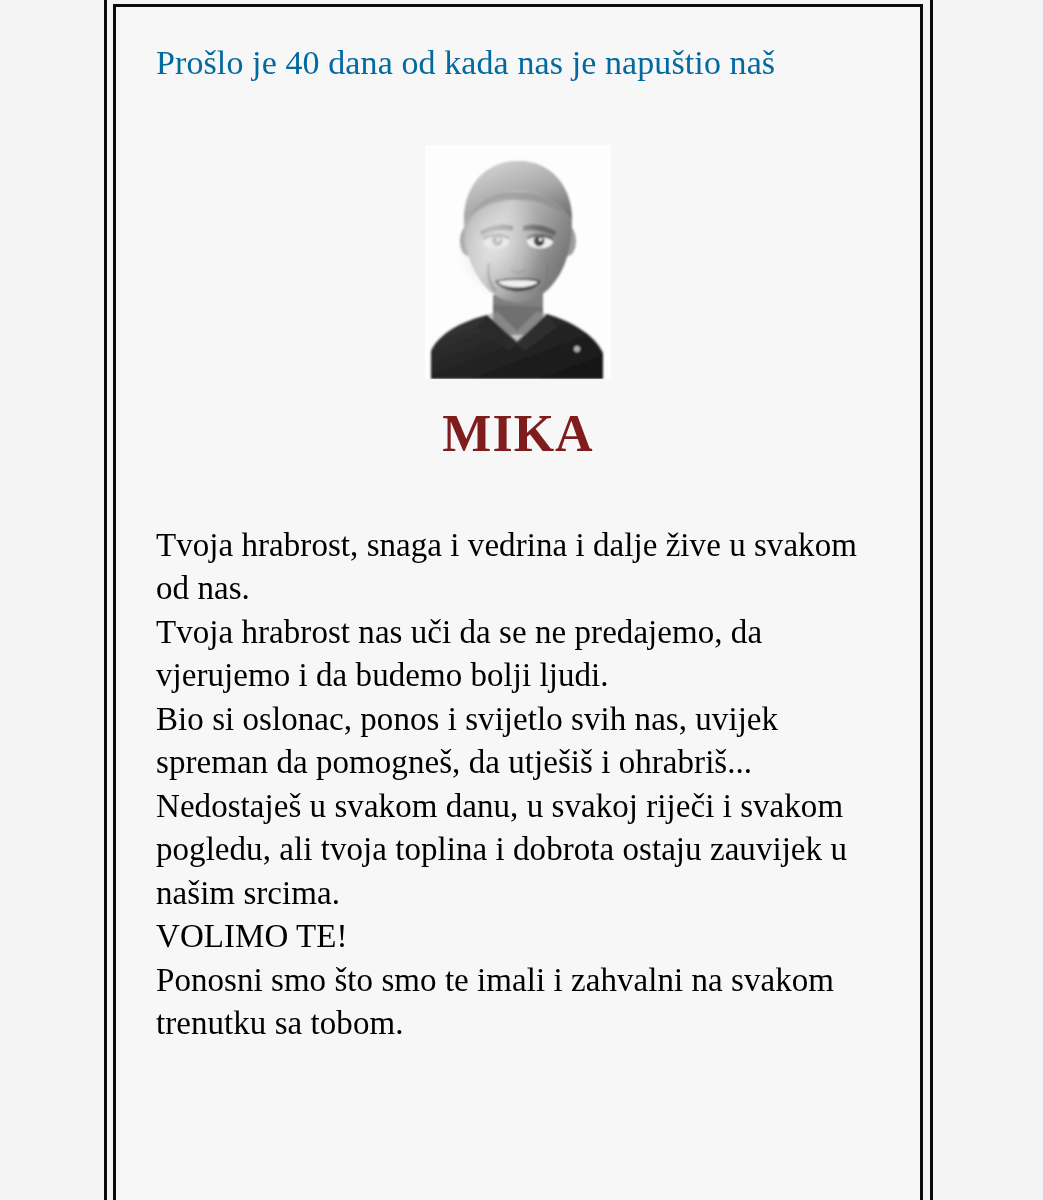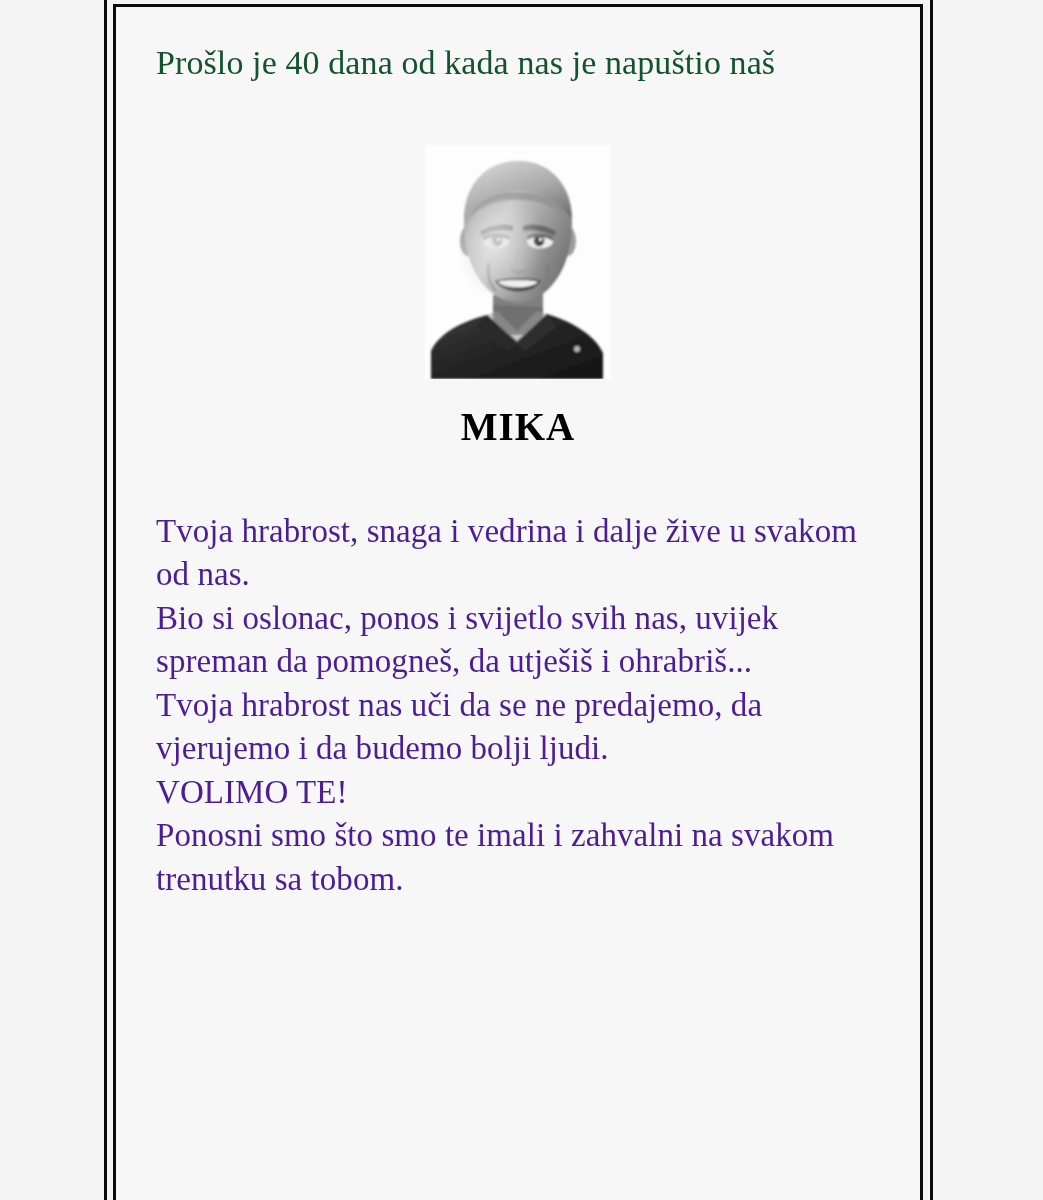--- a/index.html
+++ b/index.html
@@ -38,21 +38,21 @@
     border-bottom: none;
     box-sizing: border-box;
     overflow: hidden;
   }
 
   .card-inner {
     padding: 34px 40px 0 40px;
   }
 
   .headline {
-    color: #14532d;
+    color: #0369a1;
     font-size: 34px;
     line-height: 44px;
     letter-spacing: 0.1px;
     margin: 0;
     font-weight: normal;
     text-align: left;
   }
 
   .portrait-wrap {
     margin-top: 60px;
@@ -66,30 +66,30 @@
     background: #ffffff;
     position: relative;
     overflow: hidden;
   }
 
   .portrait svg { display: block; width: 100%; height: 100%; }
 
   .name {
     margin: 28px 0 0 0;
     text-align: center;
-    font-size: 39px;
+    font-size: 52px;
     font-weight: bold;
-    color: #000000;
+    color: #7f1d1d;
     letter-spacing: 1px;
     line-height: 1.05;
   }
 
   .body-text {
     margin: 62px 0 0 0;
-    color: #4c1d95;
+    color: #000000;
     font-size: 33px;
     line-height: 43.5px;
     letter-spacing: 0.05px;
   }
   .body-text p { margin: 0; }
 
 </style>
 </head>
 <body>
 
@@ -191,20 +191,21 @@
 
           <rect x="0" y="0" width="186" height="234" fill="none"></rect>
         </svg>
       </div>
     </div>
 
     <div class="name">MIKA</div>
 
     <div class="body-text">
       <p>Tvoja hrabrost, snaga i vedrina i dalje žive u svakom od nas.</p>
+      <p>Tvoja hrabrost nas uči da se ne predajemo, da vjerujemo i da budemo bolji ljudi.</p>
       <p>Bio si oslonac, ponos i svijetlo svih nas, uvijek spreman da pomogneš, da utješiš i ohrabriš...</p>
-      <p>Tvoja hrabrost nas uči da se ne predajemo, da vjerujemo i da budemo bolji ljudi.</p>
+      <p>Nedostaješ u svakom danu, u svakoj riječi i svakom pogledu, ali tvoja toplina i dobrota ostaju zauvijek u našim srcima.</p>
       <p>VOLIMO TE!</p>
       <p>Ponosni smo što smo te imali i zahvalni na svakom trenutku sa tobom.</p>
     </div>
 
   </div>
 </div>
 
 </body></html>

